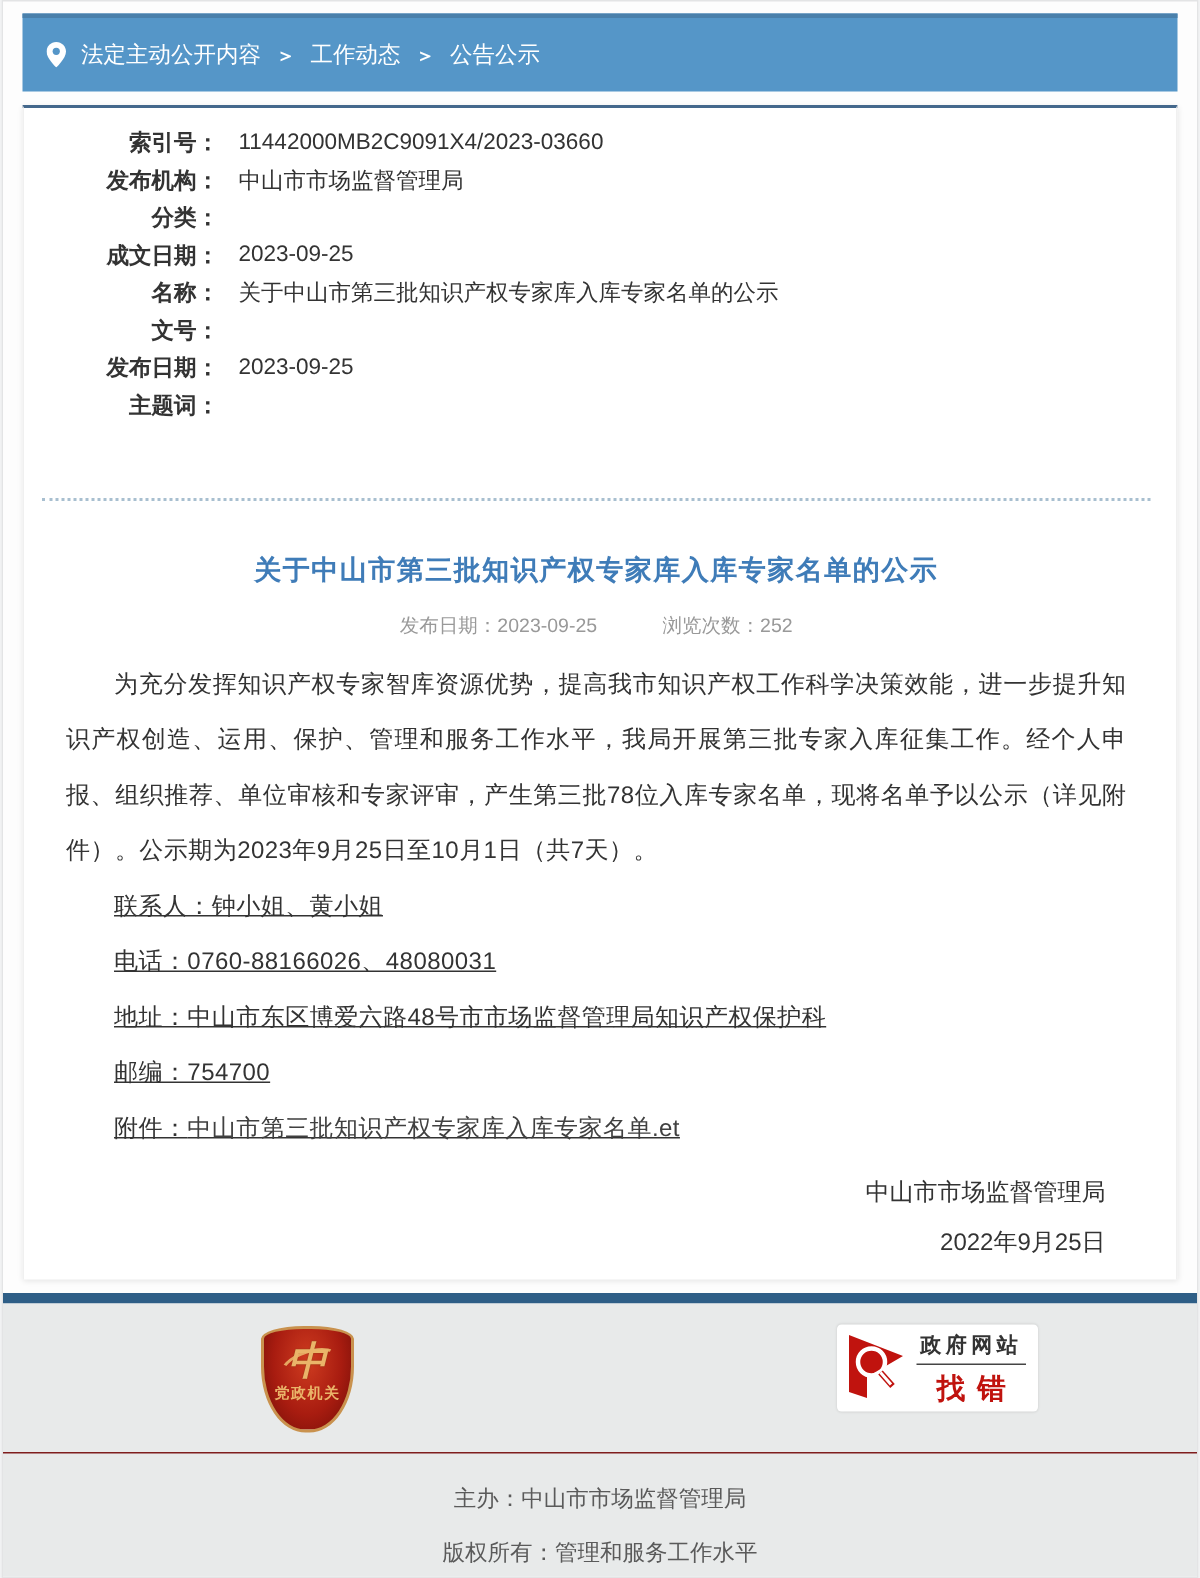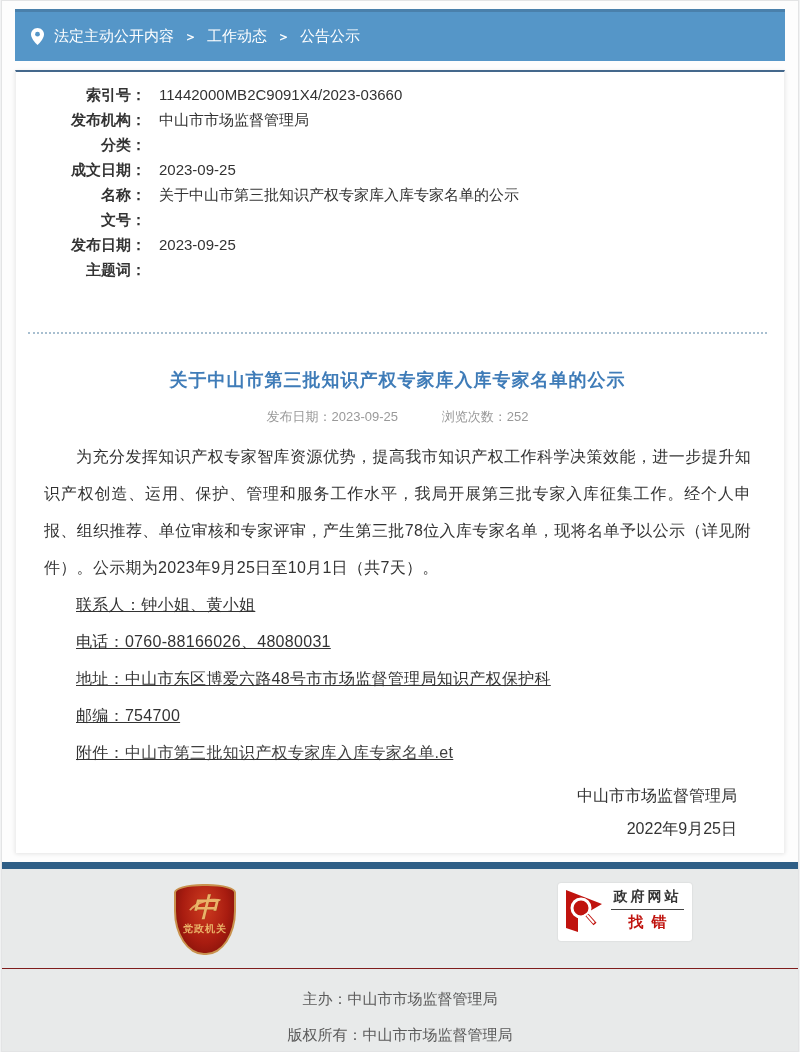--- a/index.html
+++ b/index.html
@@ -67,21 +67,21 @@
   .shield .shield-label { color: #eab469; font-size: 10px; letter-spacing: 1px; margin-top: 0; font-weight: bold; }
   
   .err-logo {
     position: absolute; left: 556px; top: 14px; width: 134px; height: 58px;
     background: #fff; border-radius: 3px; box-shadow: 0 0 2px rgba(0,0,0,0.12);
     display: flex; align-items: flex-start; padding: 5px 8px 5px 6px; cursor: pointer;
   }
   .err-logo .flag { flex: none; margin-right: 7px; }
   .err-text { flex: 1; display: flex; flex-direction: column; align-items: center; }
   .err-text .t1 { font-size: 14px; font-weight: bold; color: #333; letter-spacing: 3px; padding-bottom: 3px; border-bottom: 1px solid #444; width: 100%; text-align: center; }
-  .err-text .t2 { font-size: 15px; font-weight: bold; color: #c0130e; letter-spacing: 8px; margin-top: 3px; text-indent: 8px; }
+  .err-text .t2 { font-size: 19px; font-weight: bold; color: #c0130e; letter-spacing: 8px; margin-top: 3px; text-indent: 8px; }
 </style>
 </head>
 <body>
 
 <div class="page">
 
   <div class="crumb-bar">
     <span class="pin">
       <svg width="13" height="17" viewBox="0 0 13 17">
         <path d="M6.5 0C2.9 0 0 2.9 0 6.4c0 4.6 6.5 10.6 6.5 10.6S13 11 13 6.4C13 2.9 10.1 0 6.5 0z" fill="#ffffff"></path>
@@ -179,16 +179,16 @@
       </span>
       <span class="err-text">
         <span class="t1">政府网站</span>
         <span class="t2">找错</span>
       </span>
     </div>
   </div>
 
   <div class="footer-bottom">
     <div class="fline1">主办：中山市市场监督管理局</div>
-    <div class="fline2">版权所有：中山市市场监督管理局</div>
+    <div class="fline2">版权所有：管理和服务工作水平</div>
   </div>
 
 </div>
 
 </body></html>

